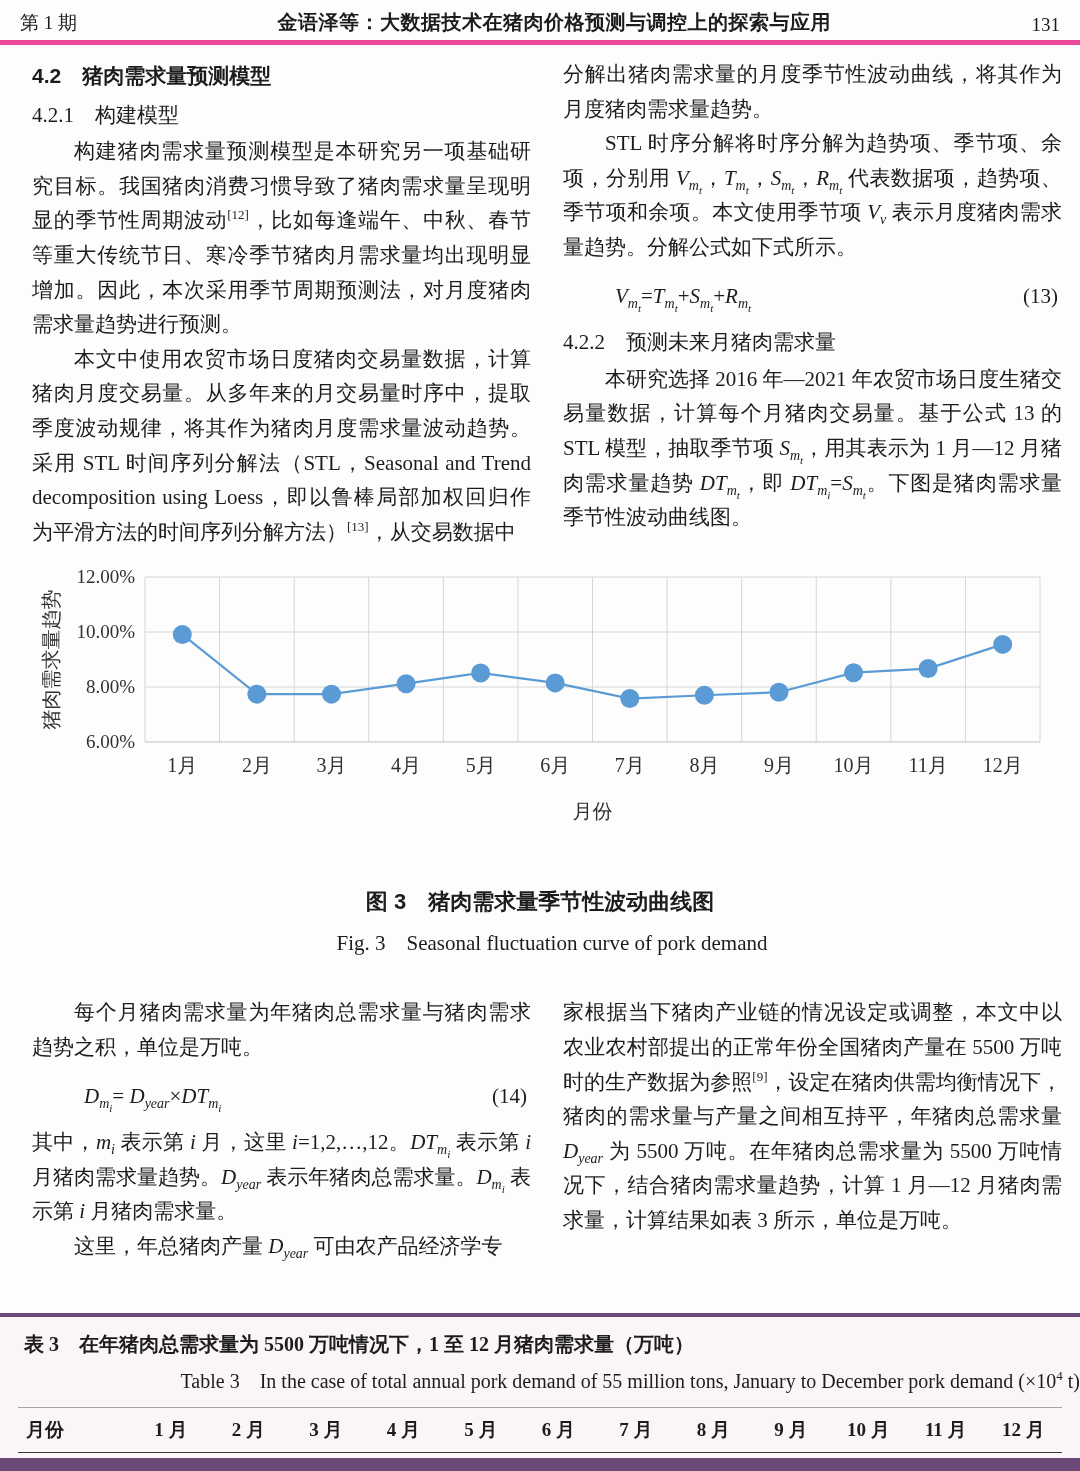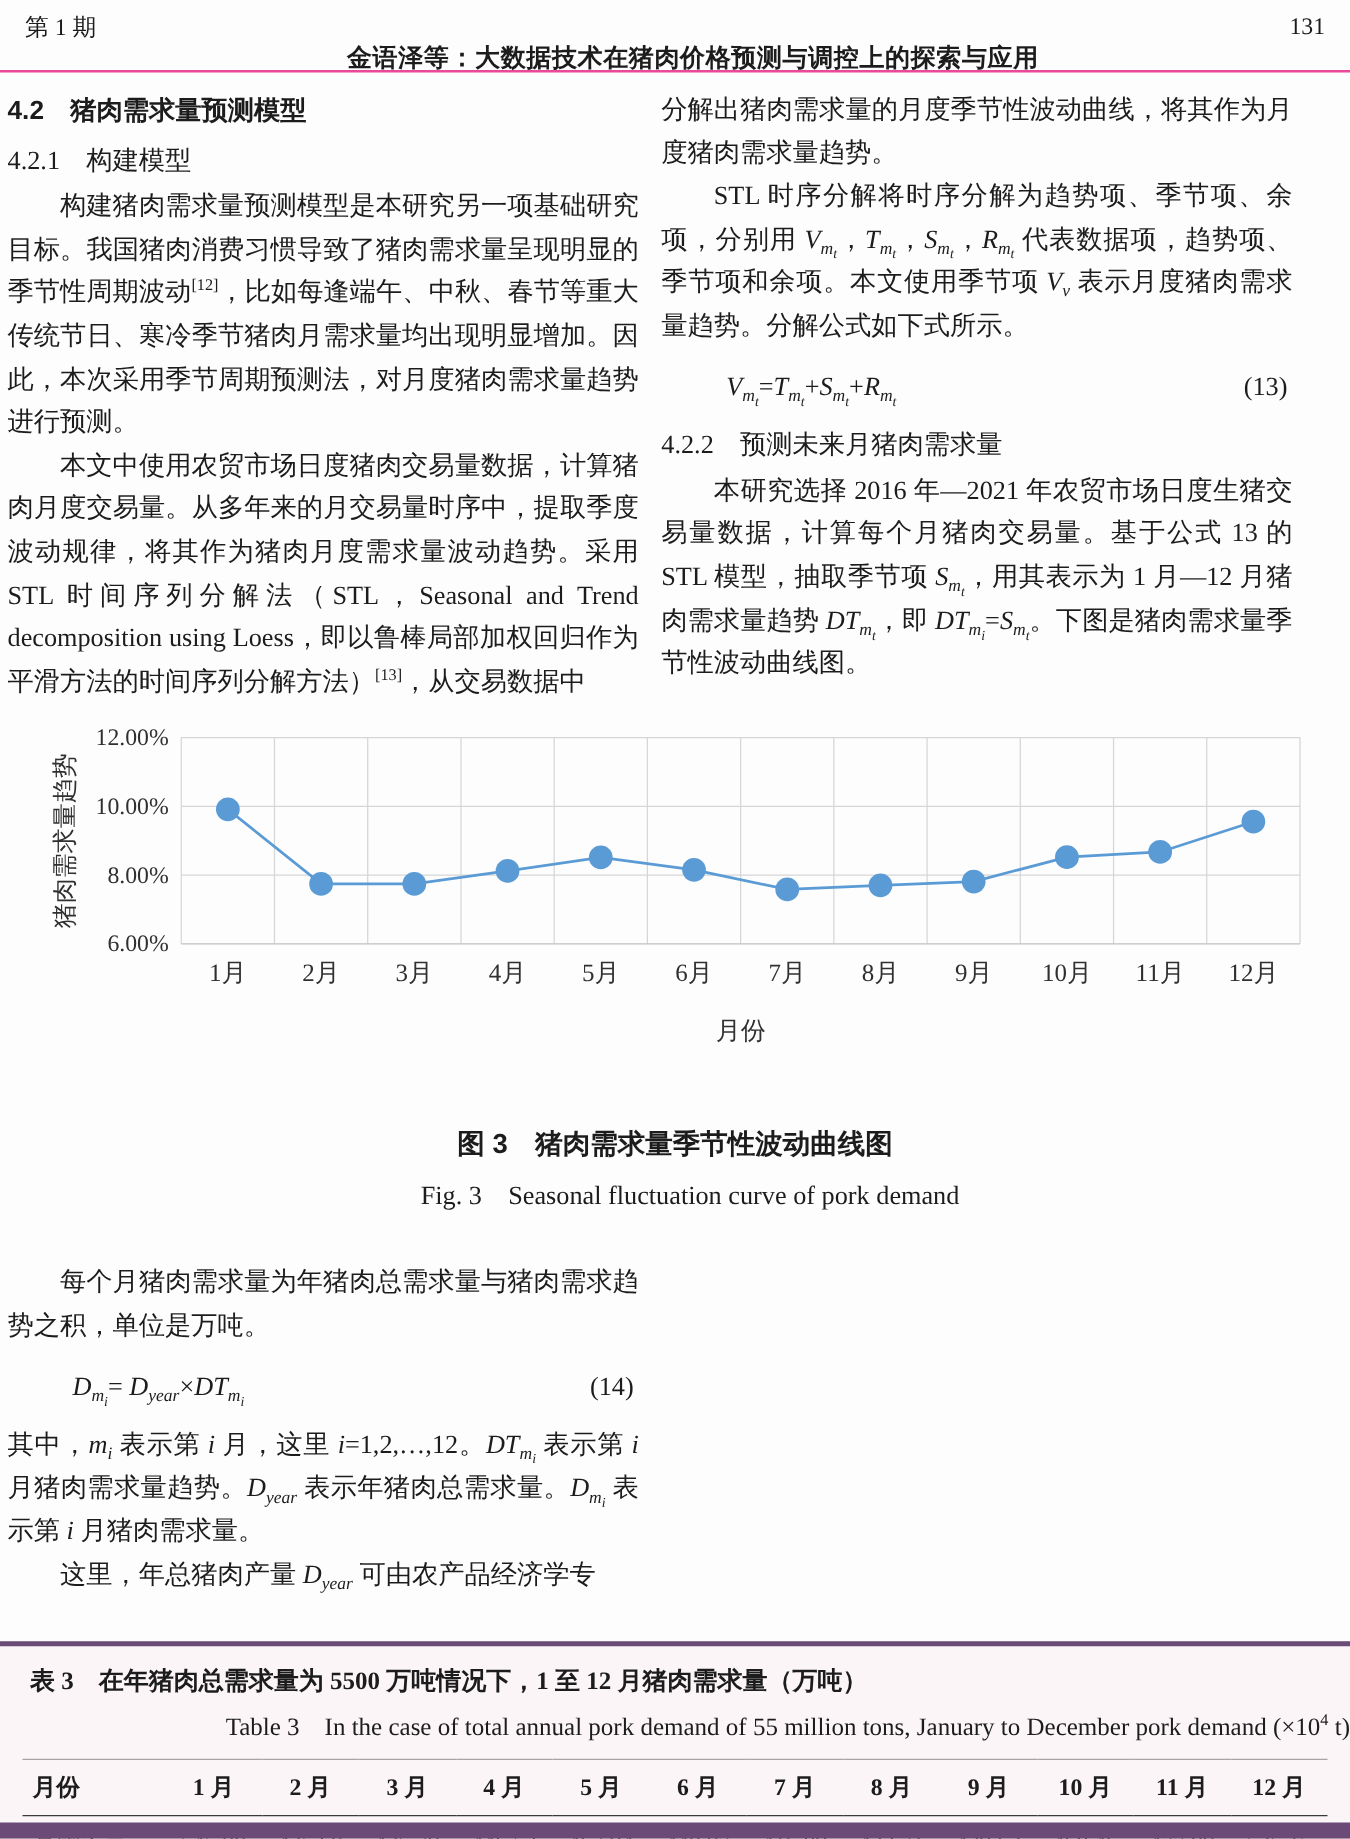--- a/index.html
+++ b/index.html
@@ -3,31 +3,31 @@
 <meta charset="utf-8">
 <style>
   html,body{margin:0;padding:0;}
   body{
     width:1080px;height:1471px;overflow:hidden;background:#fdfdfd;
     font-family:"Liberation Serif","DejaVu Serif",serif;
     color:#1c1c1c;position:relative;
   }
   
   .run-head{
-    display:flex;align-items:center;justify-content:space-between;
-    padding:8px 20px 20px 20px;border-bottom:2px solid #ec4899;
+    display:flex;align-items:flex-end;justify-content:space-between;
+    padding:8px 20px 4px 20px;border-bottom:5px solid #ec4899;
     height:28px;
   }
   .run-head .issue,.run-head .pageno{font-size:19px;}
   .run-head .rh-title{
     font-family:"Liberation Sans","DejaVu Sans",sans-serif;
     font-weight:bold;font-size:20px;letter-spacing:.5px;margin-top:48px;
   }
   
-  .cols{display:flex;gap:18px;padding:12px 18px 0 6px;}
+  .cols{display:flex;gap:32px;padding:12px 18px 0 32px;}
   .col{width:505px;font-size:21px;line-height:34.6px;text-align:justify;}
   .h-bold{
     font-family:"Liberation Sans","DejaVu Sans",sans-serif;
     font-weight:bold;font-size:21px;margin:2px 0 4px 0;
   }
   .h-sub{font-size:21px;margin:2px 0 2px 0;}
   .para{margin:0;text-indent:2em;}
   .para.noindent{text-indent:0;}
   sup{font-size:13px;line-height:0;}
   sub{font-size:14px;line-height:0;}
@@ -152,20 +152,23 @@
 <div class="cols cols2">
   <div class="col">
     <p class="para">每个月猪肉需求量为年猪肉总需求量与猪肉需求趋势之积，单位是万吨。</p>
     <div class="eq">
       <span class="eq-body"><i>D</i><sub><i>m</i><sub><i>i</i></sub></sub>= <i>D</i><sub><i>year</i></sub>×<i>DT</i><sub><i>m</i><sub><i>i</i></sub></sub></span>
       <span class="eq-num">(14)</span>
     </div>
     <p class="para noindent">其中，<i>m</i><sub><i>i</i></sub> 表示第 <i>i</i> 月，这里 <i>i</i>=1,2,…,12。<i>DT</i><sub><i>m</i><sub><i>i</i></sub></sub> 表示第 <i>i</i> 月猪肉需求量趋势。<i>D</i><sub><i>year</i></sub> 表示年猪肉总需求量。<i>D</i><sub><i>m</i><sub><i>i</i></sub></sub> 表示第 <i>i</i> 月猪肉需求量。</p>
     <p class="para">这里，年总猪肉产量 <i>D</i><sub><i>year</i></sub> 可由农产品经济学专</p>
   </div>
+  <div class="col">
+    <p class="para noindent">家根据当下猪肉产业链的情况设定或调整，本文中以农业农村部提出的正常年份全国猪肉产量在 5500 万吨时的生产数据为参照<sup>[9]</sup>，设定在猪肉供需均衡情况下，猪肉的需求量与产量之间相互持平，年猪肉总需求量 <i>D</i><sub><i>year</i></sub> 为 5500 万吨。在年猪肉总需求量为 5500 万吨情况下，结合猪肉需求量趋势，计算 1 月—12 月猪肉需求量，计算结果如表 3 所示，单位是万吨。</p>
+  </div>
 </div>
 
 <div class="table-block">
   <div class="tbl-cap-zh">表 3　在年猪肉总需求量为 5500 万吨情况下，1 至 12 月猪肉需求量（万吨）</div>
   <div class="tbl-cap-en">Table 3　In the case of total annual pork demand of 55 million tons, January to December pork demand (×10<sup>4</sup> t)</div>
   <table class="demand">
     <tbody id="demand-tbody">
         <tr class="hdr">
           <th class="rowlab">月份</th>
           <th>1 月</th>

